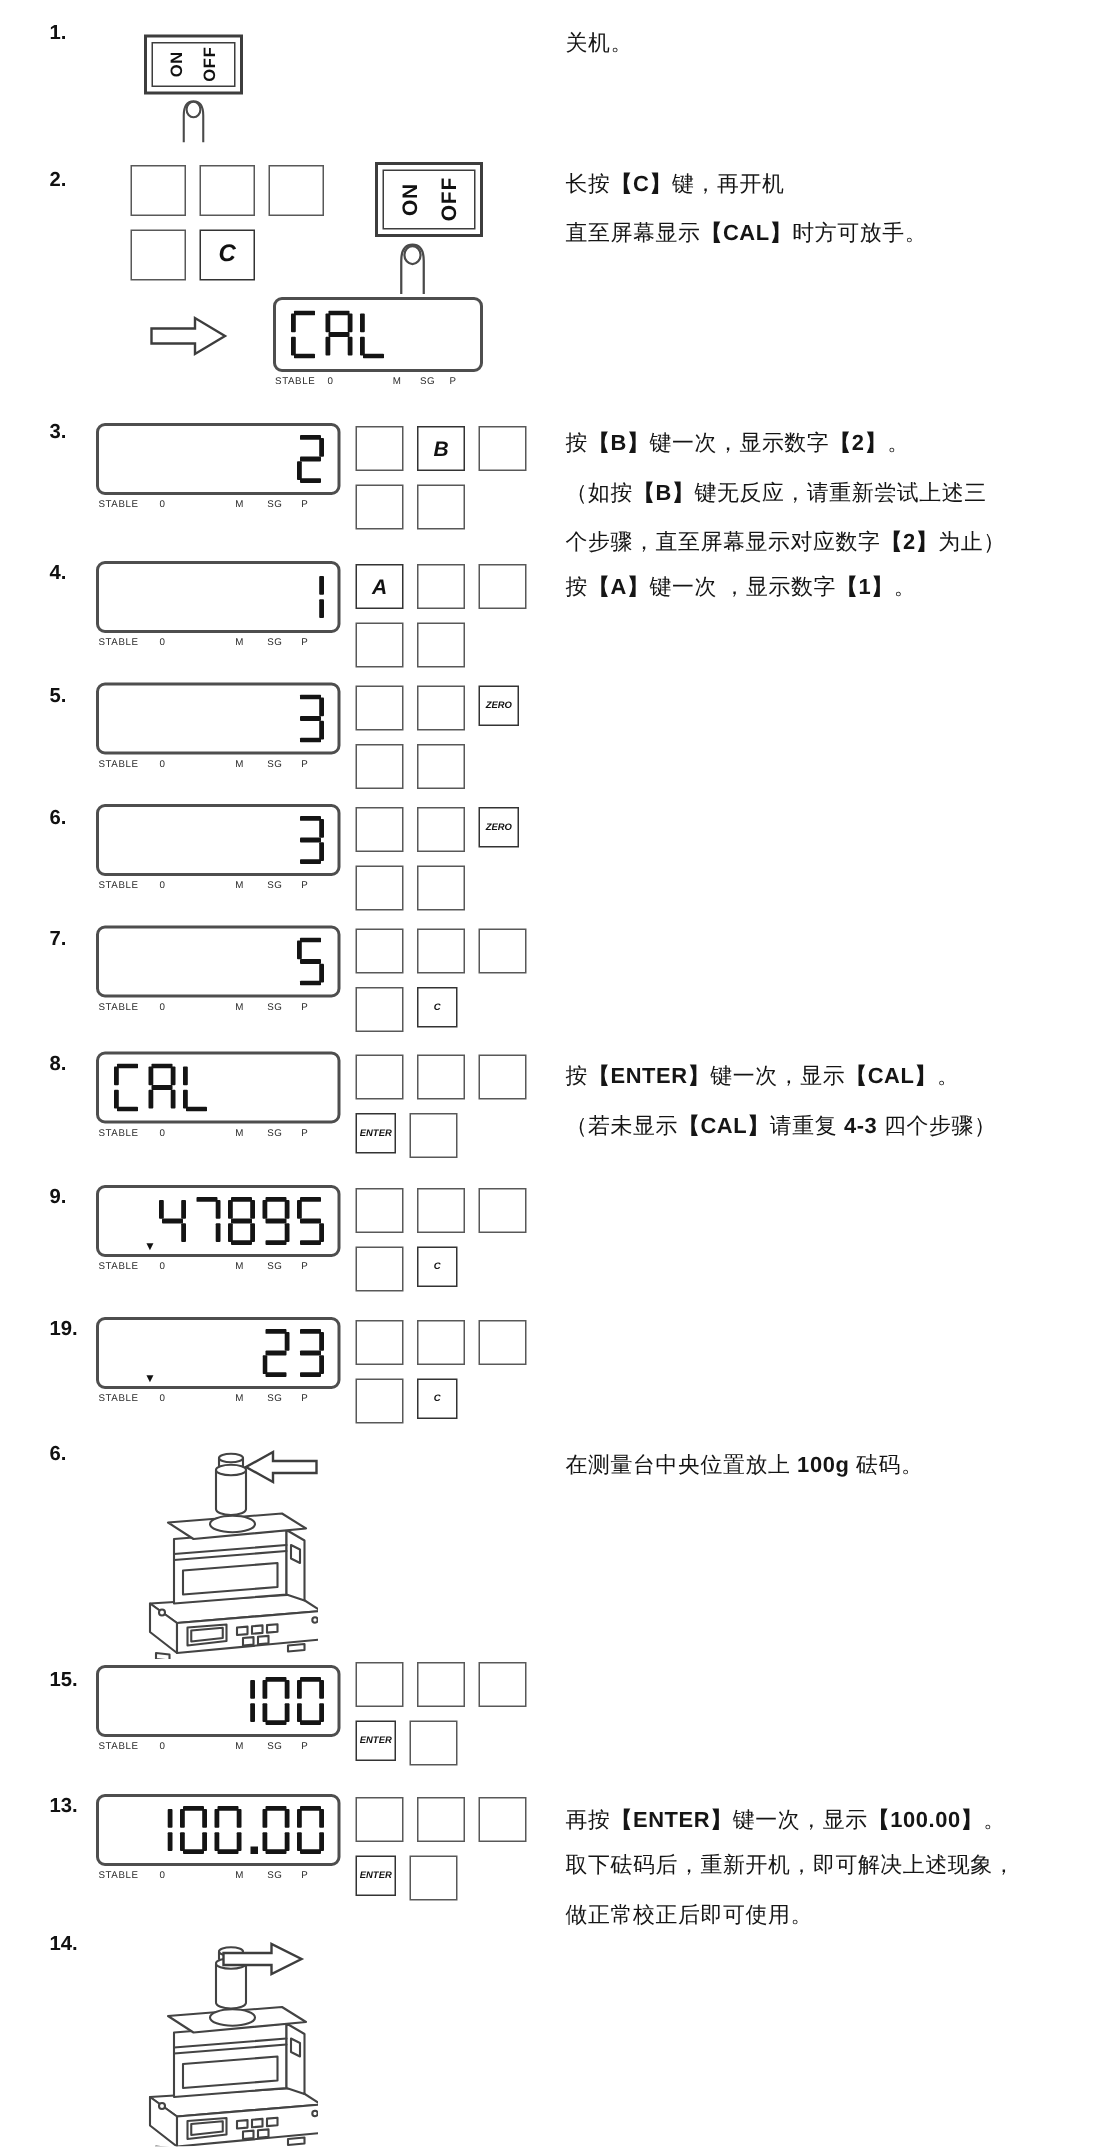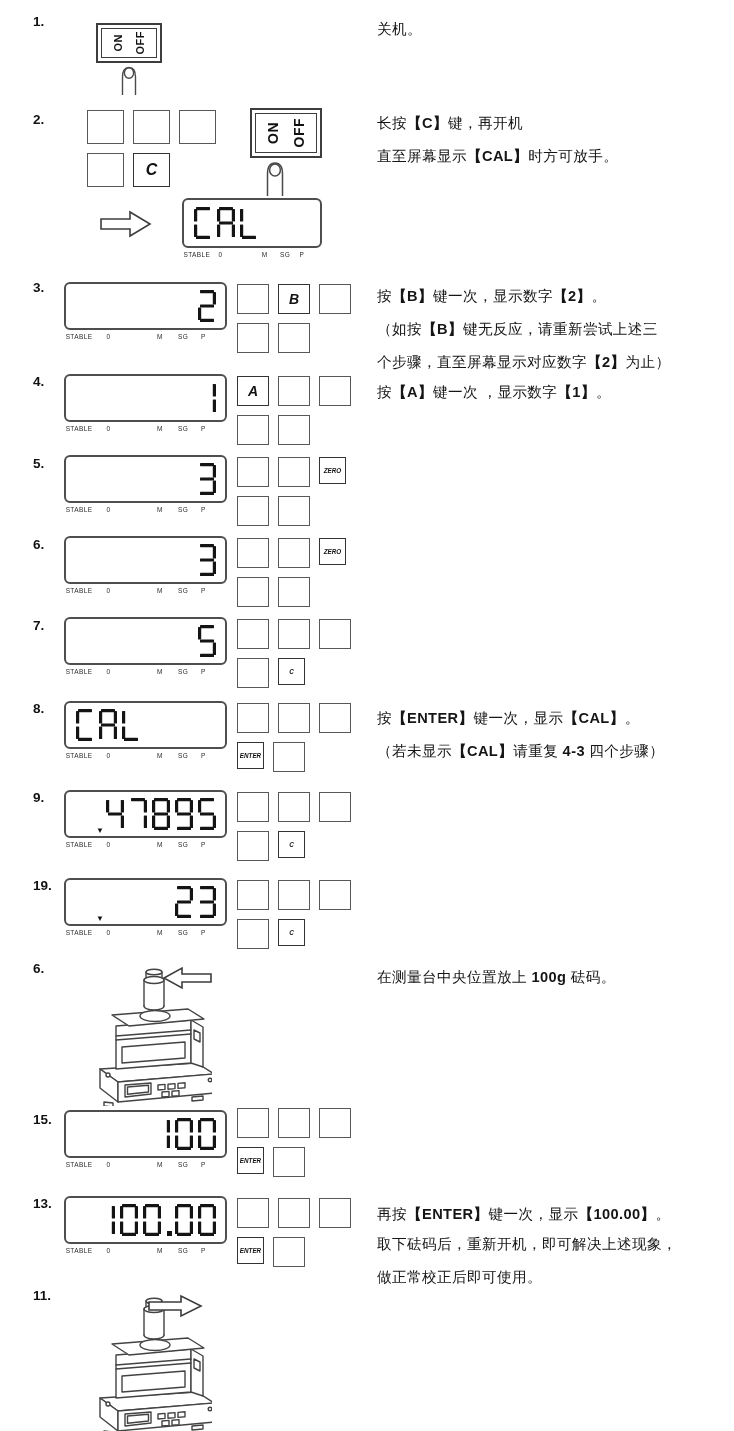--- a/index.html
+++ b/index.html
@@ -527,21 +527,21 @@
         <div class="key"></div>
         <div class="key"></div>
       </div>
       <div class="krow">
         <div class="key lbl sm">ENTER</div>
         <div class="key"></div>
       </div>
     </div>
   <div class="txt" style="top:1198px">再按<b>【</b><b>ENTER</b><b>】</b>键一次，显示<b>【</b><b>100.00</b><b>】</b>。</div>
 
-  <span class="step-num" style="top:1288px">11.</span>
+  <span class="step-num" style="top:1288px">14.</span>
   <div class="figure" style="left:92px;top:1295px">
     <svg width="120" height="140" viewBox="0 0 120 140" fill="#fff" stroke="#434343" stroke-width="1.4" stroke-linejoin="round" stroke-linecap="round">
       <path d="M8 103 L105 97 L122 108 L26 116 Z"></path>
       <path d="M8 103 L26 116 L26 136 L8 122 Z"></path>
       <path d="M26 116 L122 108 L122 127 L26 136 Z"></path>
       <path d="M24 60 L99 54 L99 97 L24 103 Z"></path>
       <path d="M99 54 L111 61 L111 101 L99 97 Z"></path>
       <path d="M24 70 L99 64" fill="none"></path>
       <path d="M24 74 L99 68" fill="none"></path>
       <path d="M30 81 L93 76 L93 92 L30 97 Z"></path>

